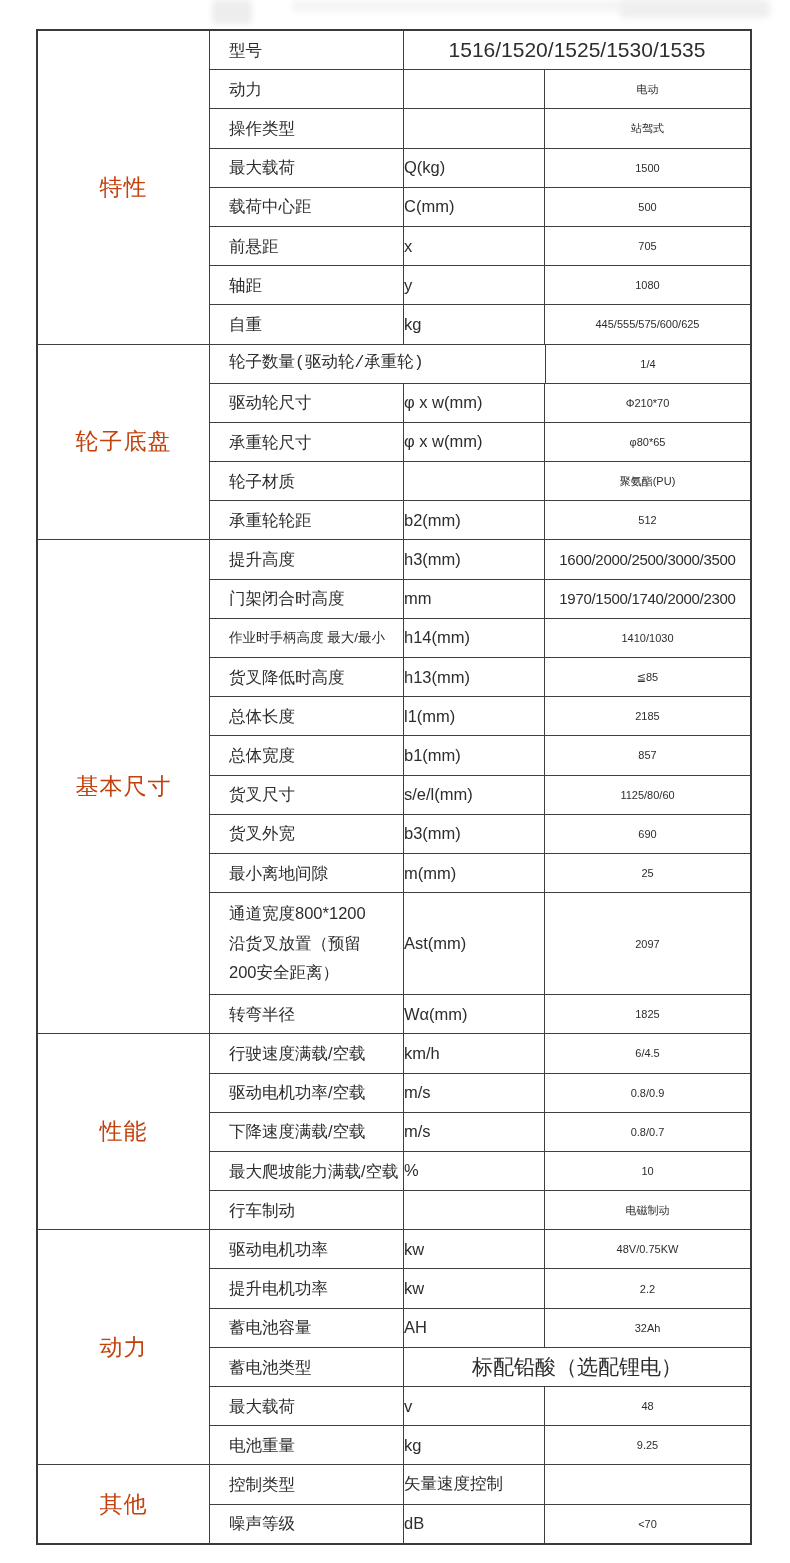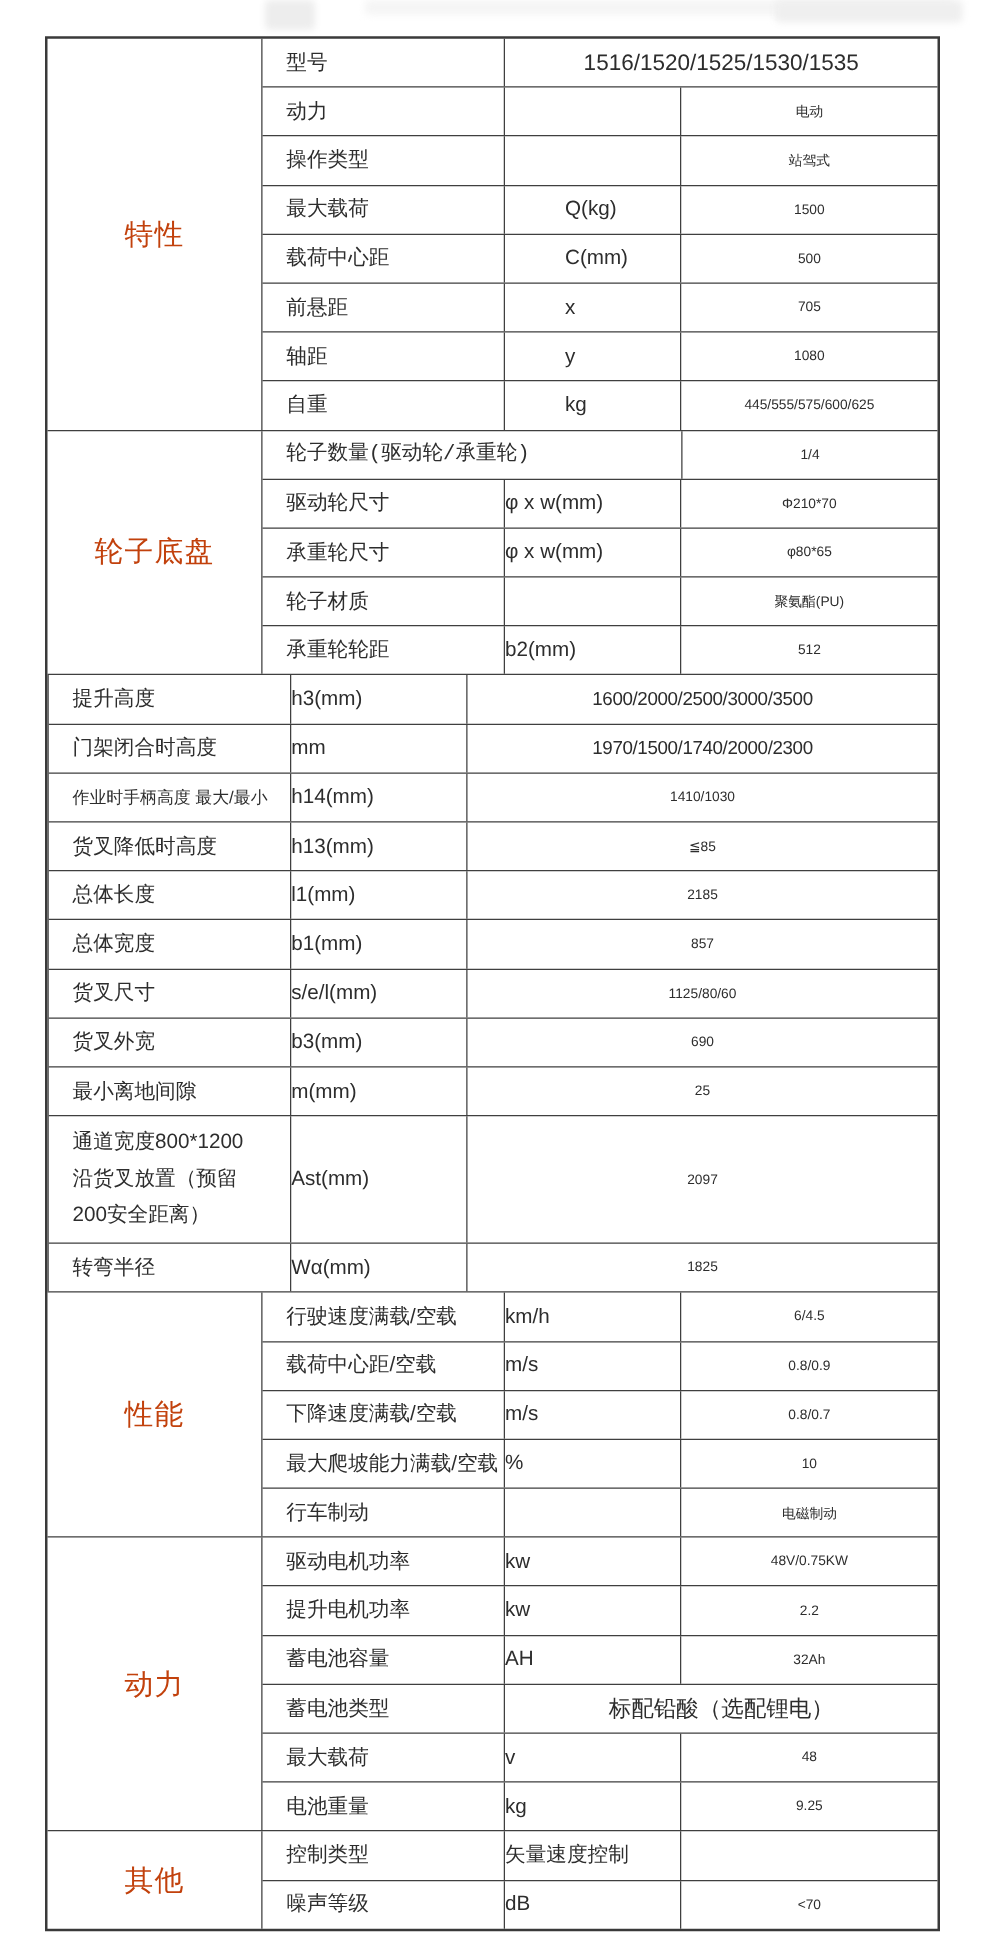--- a/index.html
+++ b/index.html
@@ -40,27 +40,27 @@
     flex:0 0 193px;width:193px;padding-left:19px;padding-right:4px;
     font-size:16.5px;white-space:pre-line;line-height:1.5;
   }
   .row.tall .cell.label{line-height:1.8;font-size:16.5px;}
   .cell.label.small{font-size:13.5px;}
   .cell.label.merged-lp{flex:0 0 335px;width:335px;font-family:Liberation Mono, monospace;}
   .cell.param{
     flex:0 0 141px;width:141px;border-left:1px solid #3f3f3f;
     font-size:16.5px;
   }
-  .cell.param.indent{padding-left:48px;}
+  .cell.param.indent{}
   .cell.value{
     flex:1;border-left:1px solid #3f3f3f;
     justify-content:center;text-align:center;font-size:11px;
   }
   .cell.value.long{font-size:15px;letter-spacing:-0.3px;}
-  .cell.value.merged-pv{font-size:18px;}
+  .cell.value.merged-pv{font-size:21px;}
 </style>
 </head>
 <body>
 
 <div class="page">
   <div class="smudge s1"></div>
   <div class="smudge s2"></div>
   <div class="smudge s3"></div>
   <div class="spec-table" id="spec-table">
       <div class="section">
@@ -130,20 +130,21 @@
             <div class="cell value">聚氨酯(PU)</div>
           </div>
           <div class="row">
             <div class="cell label">承重轮轮距</div>
             <div class="cell param">b2(mm)</div>
             <div class="cell value">512</div>
           </div>
         </div>
       </div>
       <div class="section">
+        <div class="section-label">基本尺寸</div>
         <div class="rows">
           <div class="row">
             <div class="cell label">提升高度</div>
             <div class="cell param">h3(mm)</div>
             <div class="cell value long">1600/2000/2500/3000/3500</div>
           </div>
           <div class="row">
             <div class="cell label">门架闭合时高度</div>
             <div class="cell param">mm</div>
             <div class="cell value long">1970/1500/1740/2000/2300</div>
@@ -199,21 +200,21 @@
       </div>
       <div class="section">
         <div class="section-label">性能</div>
         <div class="rows">
           <div class="row">
             <div class="cell label">行驶速度满载/空载</div>
             <div class="cell param">km/h</div>
             <div class="cell value">6/4.5</div>
           </div>
           <div class="row">
-            <div class="cell label">载荷中心距/空载</div>
+            <div class="cell label">驱动电机功率/空载</div>
             <div class="cell param">m/s</div>
             <div class="cell value">0.8/0.9</div>
           </div>
           <div class="row">
             <div class="cell label">下降速度满载/空载</div>
             <div class="cell param">m/s</div>
             <div class="cell value">0.8/0.7</div>
           </div>
           <div class="row">
             <div class="cell label">最大爬坡能力满载/空载</div>

